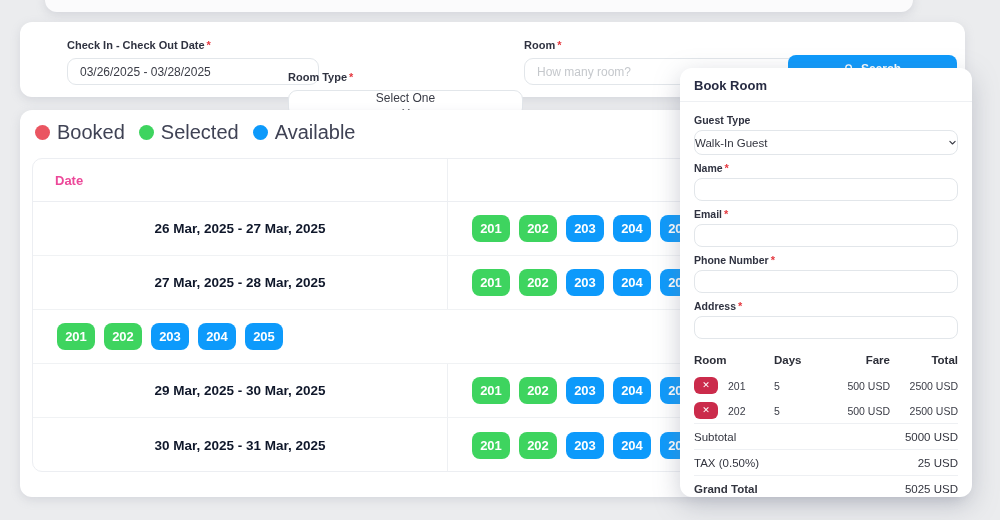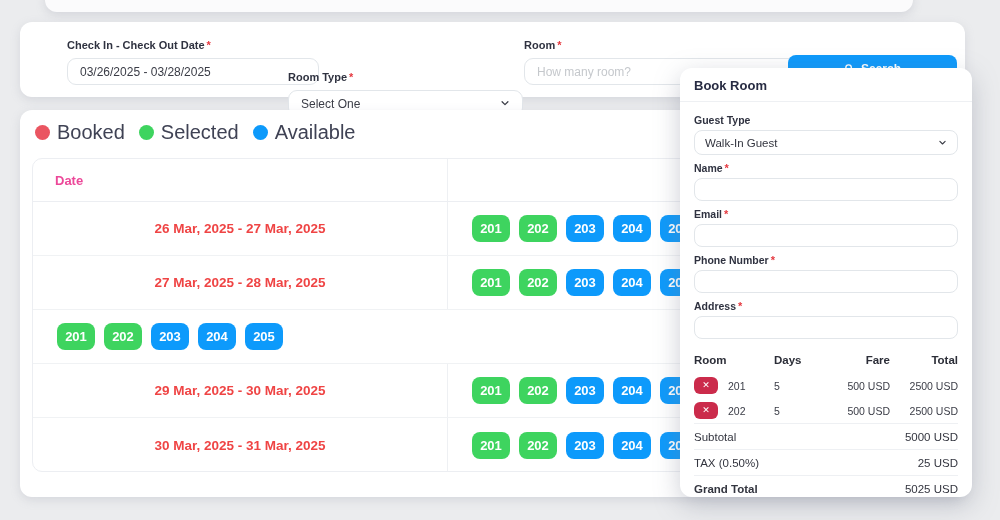--- a/index.html
+++ b/index.html
@@ -21,21 +21,21 @@
   
   #filter-card { left:20px; top:22px; width:945px; height:75px; }
   .fgroup { position:absolute; top:13px; }
   .flabel { font-size:11px; font-weight:bold; color:#2f3240; }
   .req { color:#e5383f; margin-left:2px; font-size:11px; font-weight:bold; }
   .fcontrol { margin-top:5px; height:27px; width:100%;
               border:1px solid #e2e6ea; border-radius:9px; background:#fff;
               font-family:"Liberation Sans",sans-serif;
               font-size:12px; color:#3a3c46; padding:0 12px; }
   input.fcontrol::placeholder { color:#c5c8cc; }
-  .fselect { display:flex; align-items:center; justify-content:space-between; }
+  .fselect { display:flex; align-items:center; justify-content:space-between;flex-direction:column; }
   #fg-date { left:10px;  width:252px;margin-left:37px; }
   #fg-type { left:268px; width:235px;margin-top:32px; }
   #fg-room { left:504px; width:314px; }
   #search-btn { position:absolute; left:768px; top:33px; width:169px; height:27px;
                 background:#0d99fb; border:none; border-radius:8px; cursor:pointer;
                 color:#fff; font-size:12px; font-weight:bold;
                 font-family:"Liberation Sans",sans-serif;
                 display:flex; align-items:center; justify-content:center; gap:6px; }
 
   
@@ -48,37 +48,37 @@
   #avail-table { position:absolute; left:12px; top:48px; width:921px; height:314px;
                  border:1px solid #eceef2; border-radius:10px; overflow:hidden; background:#fff; }
   .thead { height:43px; border-bottom:1px solid #eceef2; display:flex; }
   .th-date { width:415px; height:100%; padding-left:22px; display:flex; align-items:center;
              border-right:1px solid #eef0f3; font-size:13px; font-weight:bold; color:#ec4899; }
   .th-rooms { flex:1; }
   .trow { height:54px; border-bottom:1px solid #f0f2f4; display:flex; }
   .trow:last-child { border-bottom:none; }
   .cell-date { width:415px; border-right:1px solid #eef0f3;
                display:flex; align-items:center; justify-content:center;
-               font-size:13.5px; font-weight:600; color:#ef4444; }
+               font-size:13.5px; font-weight:600; color:#0f172a; }
   .cell-rooms { flex:1; display:flex; align-items:center; gap:9px; padding-left:24px; }
   .chip { width:38px; height:27px; border-radius:8px; border:none; cursor:pointer;
           color:#fff; font-weight:bold; font-size:13px;
           font-family:"Liberation Sans",sans-serif;
           display:flex; align-items:center; justify-content:center; flex:none; }
 
   
   #book-panel { left:680px; top:68px; width:292px; height:429px; z-index:5;
                 box-shadow:0 8px 26px rgba(120,126,145,.38); }
   .panel-title { padding:10px 14px 8px; font-size:13px; font-weight:bold; color:#272b42;
                  border-bottom:1px solid #eef0f3; }
   .panel-body { padding:5px 14px 8px; }
   .plabel { font-size:10.5px; font-weight:bold; color:#2f3240; margin:7px 0 4px;
             display:flex; align-items:center; }
   .pcontrol { width:100%; height:23px; border:1px solid #e2e6ea; border-radius:8px;
-              background:#fff; padding:0 10px; font-size:11.5px; color:#33353f;
+              background:#fff; padding:0 0; font-size:11.5px; color:#33353f;
               font-family:"Liberation Sans",sans-serif; }
   .pselect { height:25px; display:flex; align-items:center; justify-content:space-between; }
 
   .sum { margin-top:10px; }
   .sum-head, .sum-item { display:grid; grid-template-columns:80px 50px 66px 1fr; align-items:center; }
   .sum-head { font-size:11.5px; font-weight:bold; color:#2c2e38; padding:5px 0 7px; }
   .sum-item { padding:4px 0; font-size:10.5px; color:#3a3c46; }
   .col-days { text-align:left; }
   .col-fare, .col-total { text-align:right; }
   .room-col { display:flex; align-items:center; }

